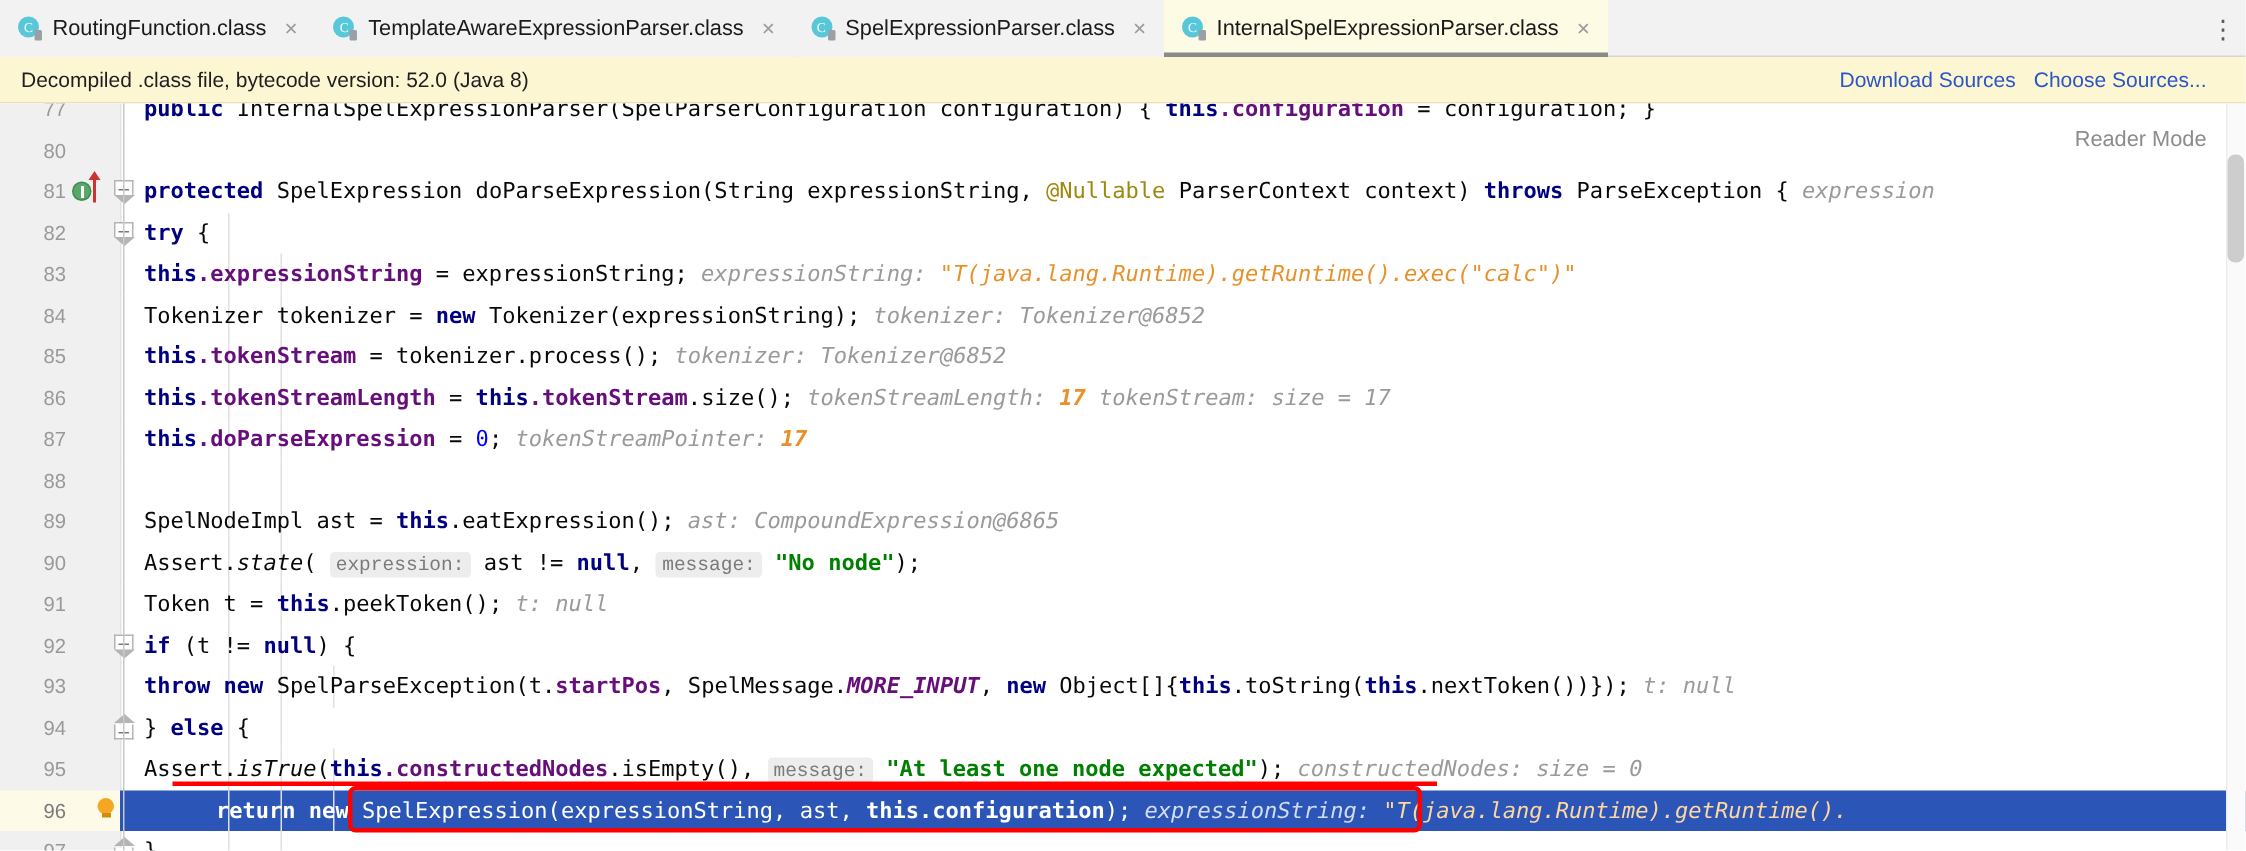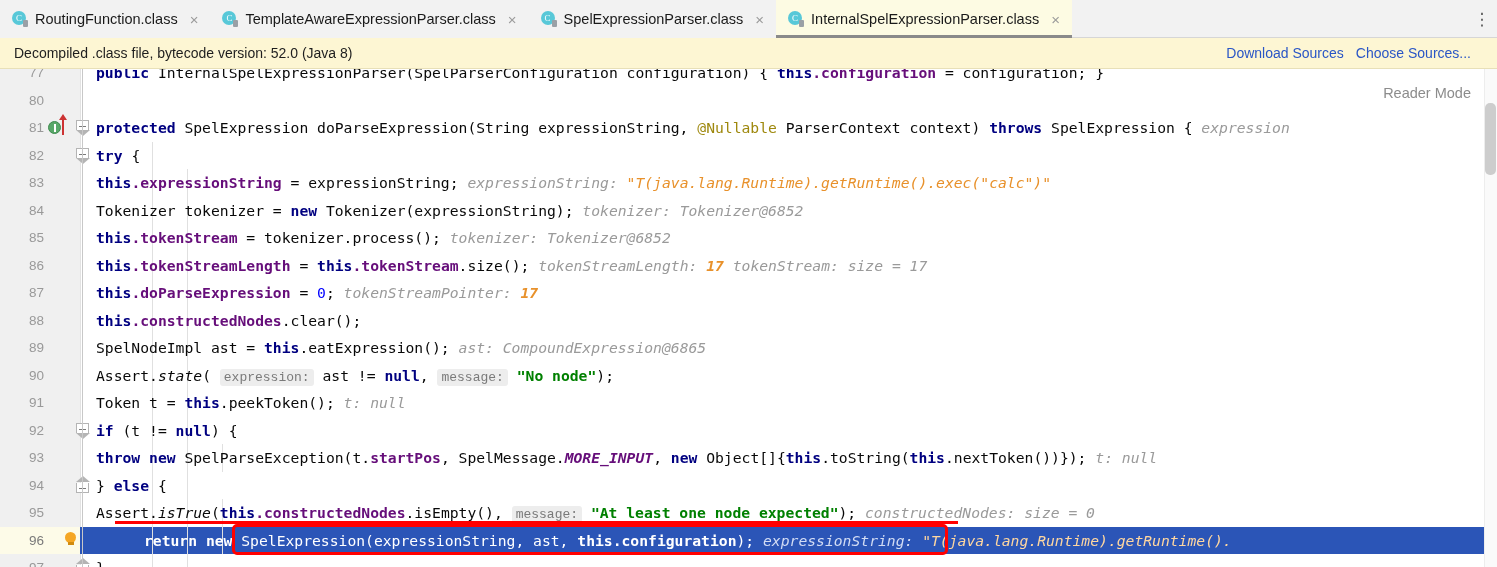--- a/index.html
+++ b/index.html
@@ -338,21 +338,21 @@
       <div class="row" style="position: absolute; left: 0px; width: 1497px; top: 45px;">
         <span class="lnum">81</span>
         <span class="gut-marks">
           <span class="bp-green">
             <i></i>
           </span>
           <span class="arrow-up"></span>
         </span>
         <span class="fold down" style="position: absolute; left: 76px;"></span>
         <span class="vline" style="left: 82px;"></span>
-        <span class="code"><span class="ident">    </span><span class="kw">protected </span><span class="ident">SpelExpression doParseExpression(String expressionString, </span><span class="ann">@Nullable </span><span class="ident">ParserContext context) </span><span class="kw">throws </span><span class="ident">SpelExpression {</span><span class="hint">   expression</span></span>
+        <span class="code"><span class="ident">    </span><span class="kw">protected </span><span class="ident">SpelExpression doParseExpression(String expressionString, </span><span class="ann">@Nullable </span><span class="ident">ParserContext context) </span><span class="kw">throws </span><span class="ident">ParseException {</span><span class="hint">   expression</span></span>
       </div>
       <div class="row" style="position: absolute; left: 0px; width: 1497px; top: 72.5px;">
         <span class="lnum">82</span>
         <span class="gut-marks"></span>
         <span class="fold down" style="position: absolute; left: 76px;"></span>
         <span class="vline" style="left: 82px;"></span>
         <span class="iguide" style="left: 152px;"></span>
         <span class="code"><span class="ident">        </span><span class="kw">try </span><span class="ident">{</span></span>
       </div>
       <div class="row" style="position: absolute; left: 0px; width: 1497px; top: 100px;">
@@ -394,21 +394,20 @@
         <span class="iguide" style="left: 152px;"></span>
         <span class="iguide" style="left: 187px;"></span>
         <span class="code"><span class="ident">            </span><span class="kw">this</span><span class="fld">.doParseExpression</span><span class="ident"> = </span><span class="num">0</span><span class="ident">;</span><span class="hint">   tokenStreamPointer: </span><span class="hint-num">17</span></span>
       </div>
       <div class="row" style="position: absolute; left: 0px; width: 1497px; top: 237.5px;">
         <span class="lnum">88</span>
         <span class="gut-marks"></span>
         <span class="vline" style="left: 82px;"></span>
         <span class="iguide" style="left: 152px;"></span>
         <span class="iguide" style="left: 187px;"></span>
-        <span class="code"><span class="ident">            </span><span class="kw">this</span><span class="fld">.constructedNodes</span><span class="ident">.clear();</span></span>
       </div>
       <div class="row" style="position: absolute; left: 0px; width: 1497px; top: 265px;">
         <span class="lnum">89</span>
         <span class="gut-marks"></span>
         <span class="vline" style="left: 82px;"></span>
         <span class="iguide" style="left: 152px;"></span>
         <span class="iguide" style="left: 187px;"></span>
         <span class="code"><span class="ident">            SpelNodeImpl ast = </span><span class="kw">this</span><span class="ident">.eatExpression();</span><span class="hint">   ast: CompoundExpression@6865</span></span>
       </div>
       <div class="row" style="position: absolute; left: 0px; width: 1497px; top: 292.5px;">

